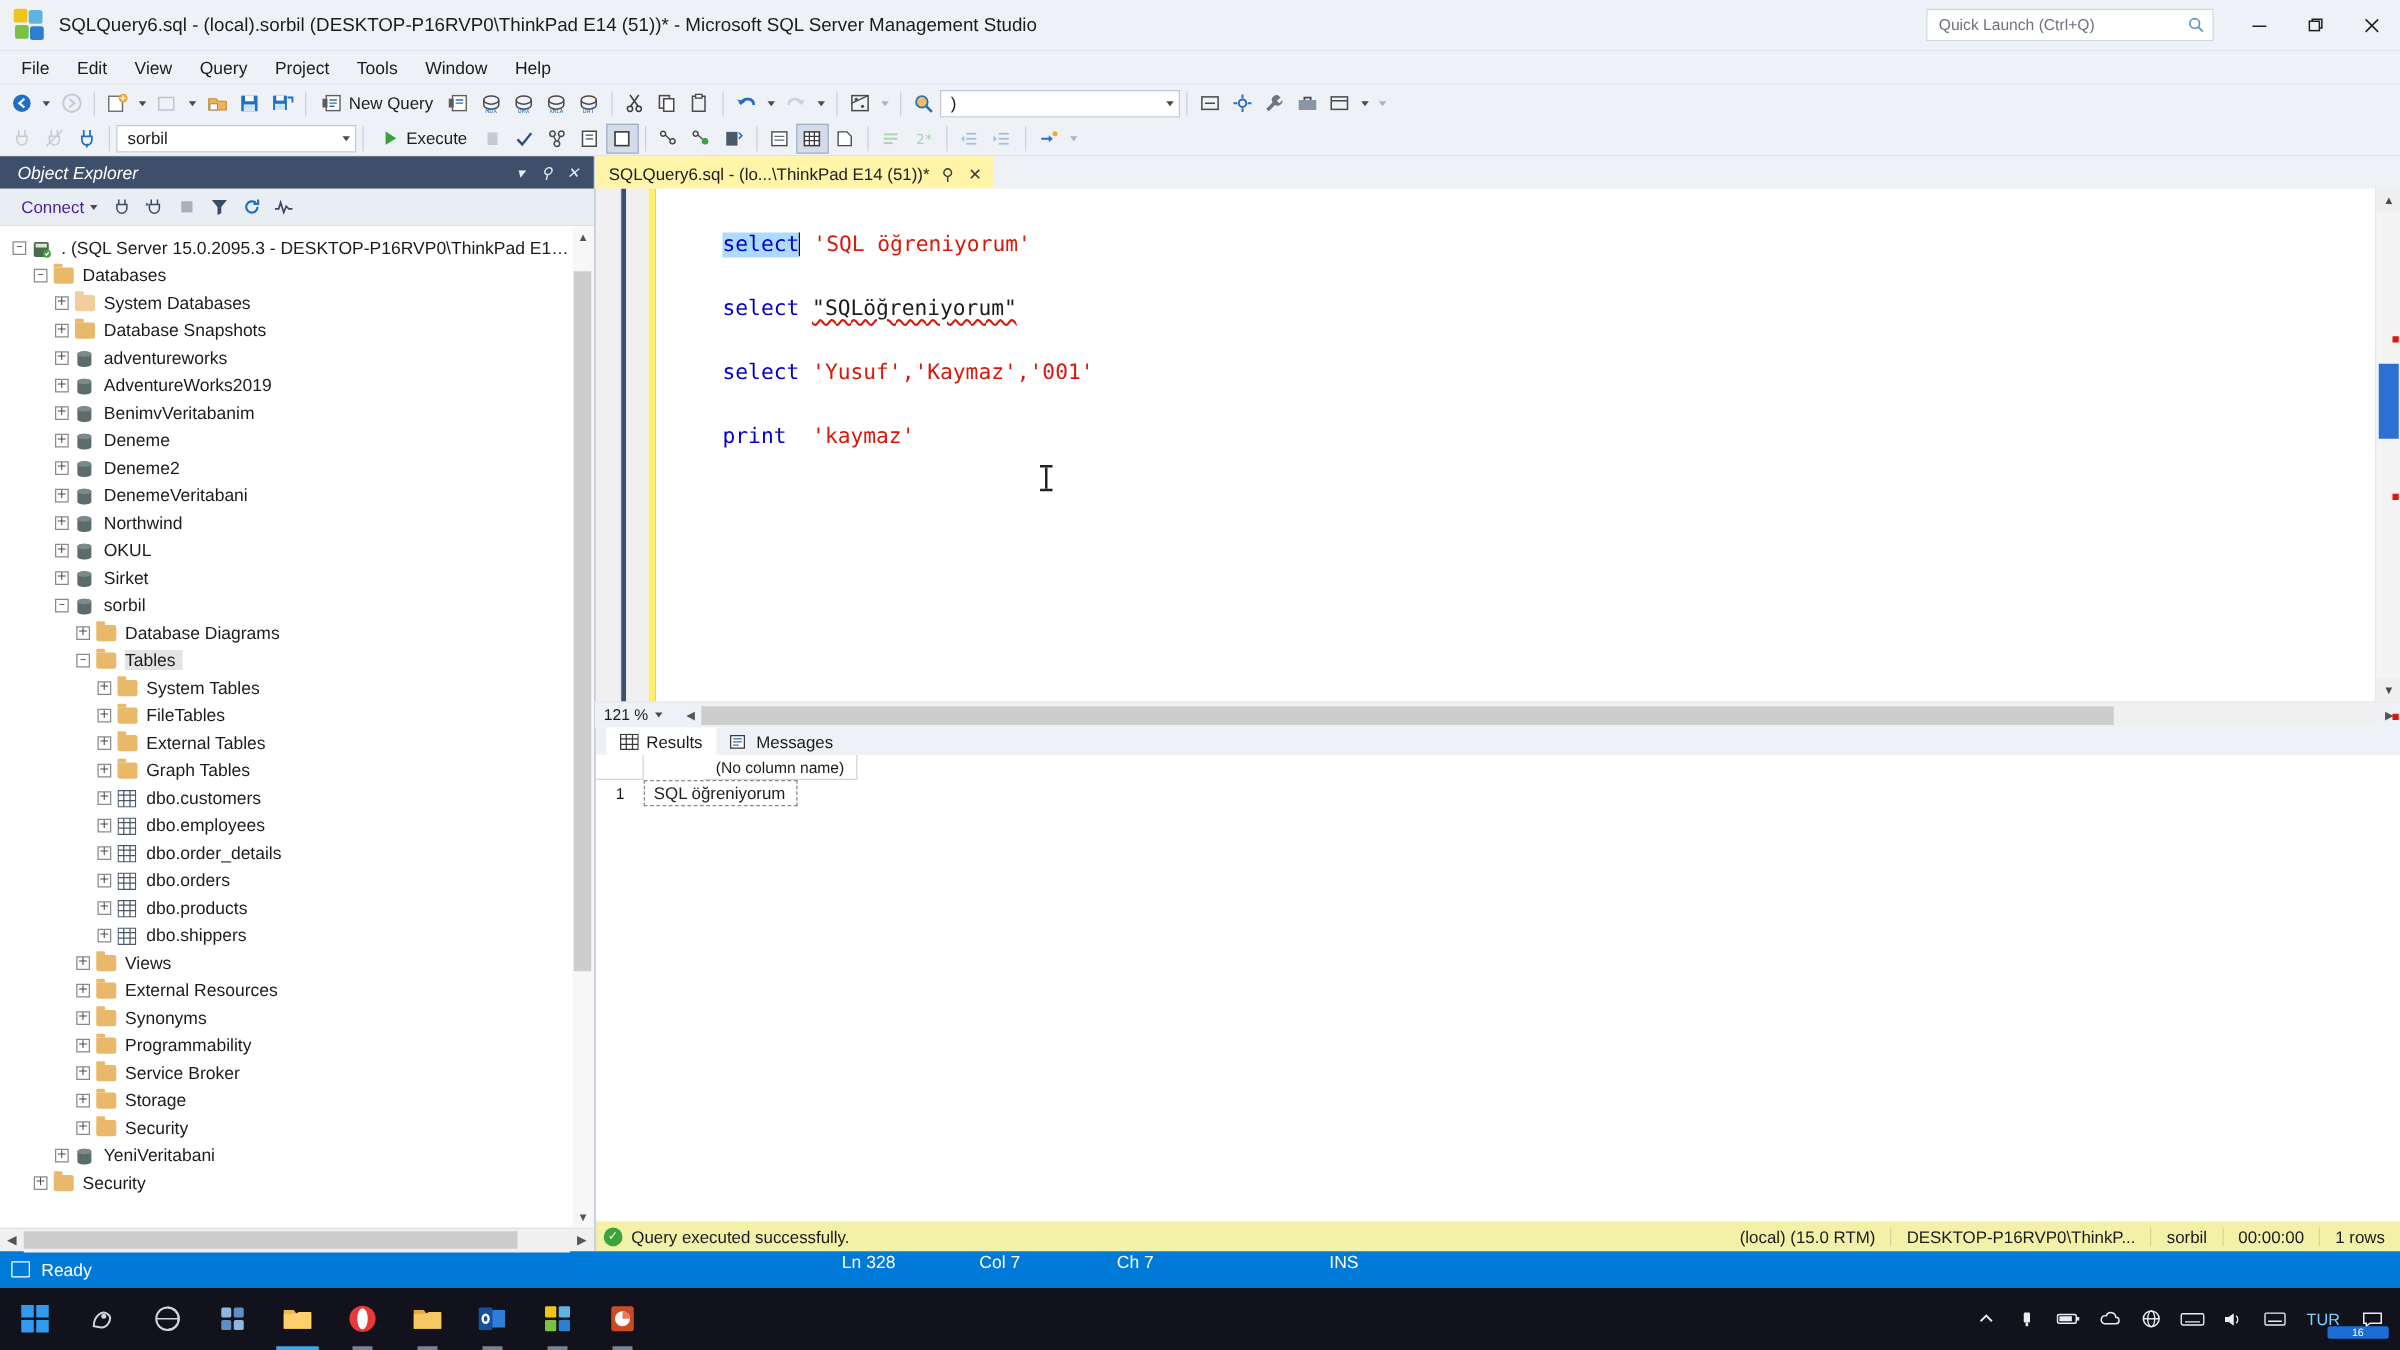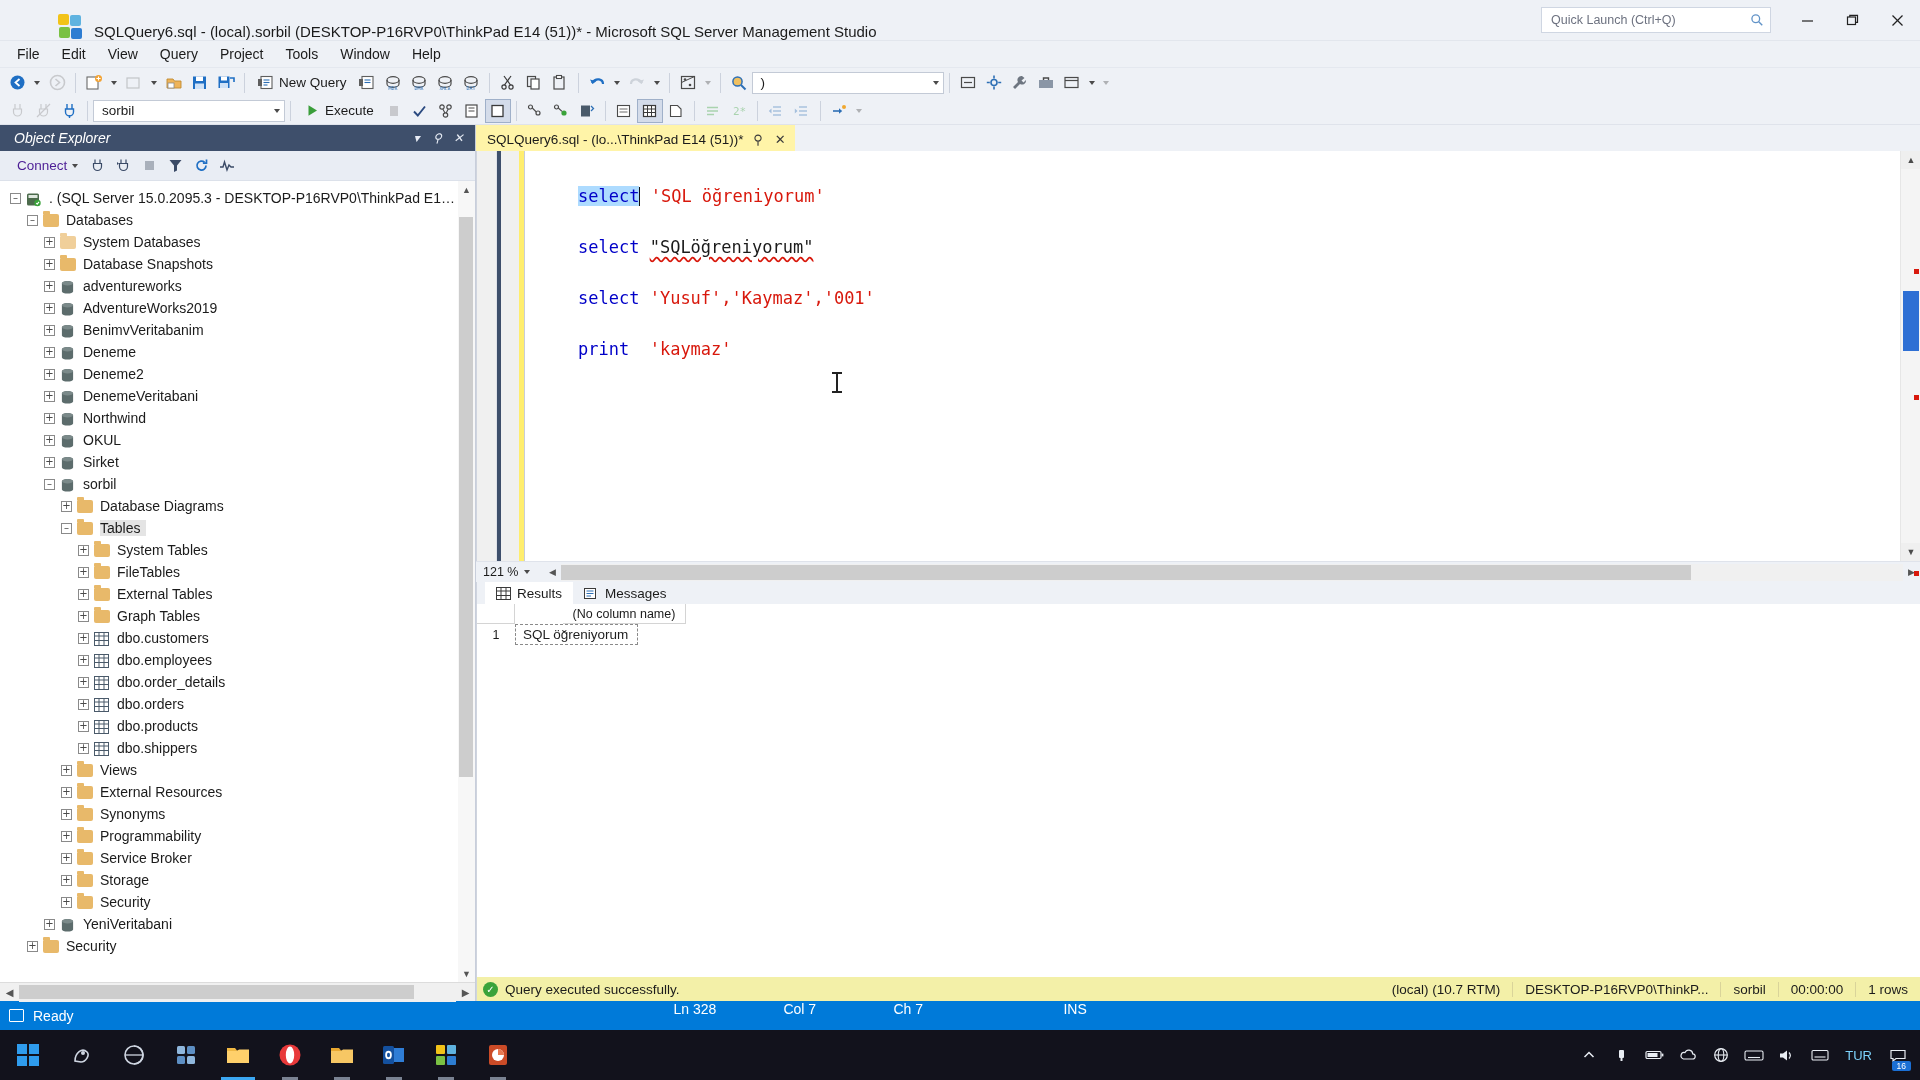--- a/index.html
+++ b/index.html
@@ -8,22 +8,22 @@
     font-family: "Liberation Sans", sans-serif;
     font-size: 14px;
     background: #ffffff;
     color: #1e1e1e;
     -webkit-font-smoothing: antialiased;
   }
   .app { width: 1920px; height: 1080px; position: relative; display: flex; flex-direction: column; }
 
   
   .titlebar {
-    height: 41px; background: #eef1f6; display: flex; align-items: flex-end;
-    border-bottom: 1px solid #e2e6ed; flex: none; position: relative; padding-left: 47px;
+    height: 41px; background: #eef1f6; display: flex; align-items: center;
+    border-bottom: 1px solid #e2e6ed; flex: none; position: relative;
   }
   .ssms-logo { width: 26px; height: 26px; margin-left: 11px; margin-right: 10px; position: relative; flex: none; }
   .ssms-logo .sq { position: absolute; width: 11px; height: 11px; border-radius: 2px; }
   .ssms-logo .s1 { left: 0; top: 0; background: #f2c319; }
   .ssms-logo .s2 { left: 12px; top: 1px; background: #5fb3e0; }
   .ssms-logo .s3 { left: 1px; top: 13px; background: #7ac143; }
   .ssms-logo .s4 { left: 13px; top: 14px; background: #2d7dd2; }
   .title-text { font-size: 15px; color: #1b1b1b; white-space: nowrap; }
   .titlebar-right { margin-left: auto; display: flex; align-items: center; height: 100%; }
   .quicklaunch {
@@ -185,21 +185,21 @@
   .winstatus .rel { position: relative; flex: 1; height: 100%; }
   .taskbar { height: 50px; background: #12121c; display: flex; align-items: center; flex: none; position: relative; }
   .tb-start { width: 56px; height: 50px; display: flex; align-items: center; justify-content: center; }
   .tb-app { width: 52px; height: 50px; display: flex; align-items: center; justify-content: center; position: relative; }
   .tb-app.active:after { content:""; position:absolute; bottom:0; left:9px; right:9px; height:3px; background:#3ba7f2; }
   .tb-app.run:after { content:""; position:absolute; bottom:0; left:18px; right:18px; height:3px; background:#7a8292; }
   .tray { margin-left: auto; display: flex; align-items: center; gap: 0px; padding-right: 6px; height: 50px; }
   .tray-ico { width: 33px; height: 50px; display: flex; align-items: center; justify-content: center; color: #e9edf3; }
   .tray-text { color: #7dd3fc; font-size: 13px; padding: 0 9px; }
   .tray-badge { position: relative; }
-  .tray-badge .bdg { position: absolute; right: 3px; bottom: 9px; background: #1b6fd4; color: #fff; font-size: 8.5px; border-radius: 2px; padding: 0 5px; }
+  .tray-badge .bdg { position: absolute; right: 3px; bottom: 9px; background: #1b6fd4; color: #fff; font-size: 8.5px; border-radius: 2px; padding: 0 20px; }
 </style>
 </head>
 <body>
 
 <div class="app">
 
   <div class="titlebar">
     <div class="ssms-logo">
       <div class="sq s1"></div>
         <div class="sq s2"></div>
@@ -1039,21 +1039,21 @@
             <div class="gr-num">1</div>
             <div class="gr-cell">SQL öğreniyorum</div>
           </div>
         </div>
       </div>
 
       <div class="qstatus">
         <div class="qs-ok">✓</div>
         <span>Query executed successfully.</span>
         <div class="qs-right">
-          <span class="qs-seg first">(local) (10.7 RTM)</span>
+          <span class="qs-seg first">(local) (15.0 RTM)</span>
           <span class="qs-seg">DESKTOP-P16RVP0\ThinkP...</span>
           <span class="qs-seg">sorbil</span>
           <span class="qs-seg">00:00:00</span>
           <span class="qs-seg">1 rows</span>
         </div>
       </div>
     </div>
   </div>
 
   <div class="winstatus">

